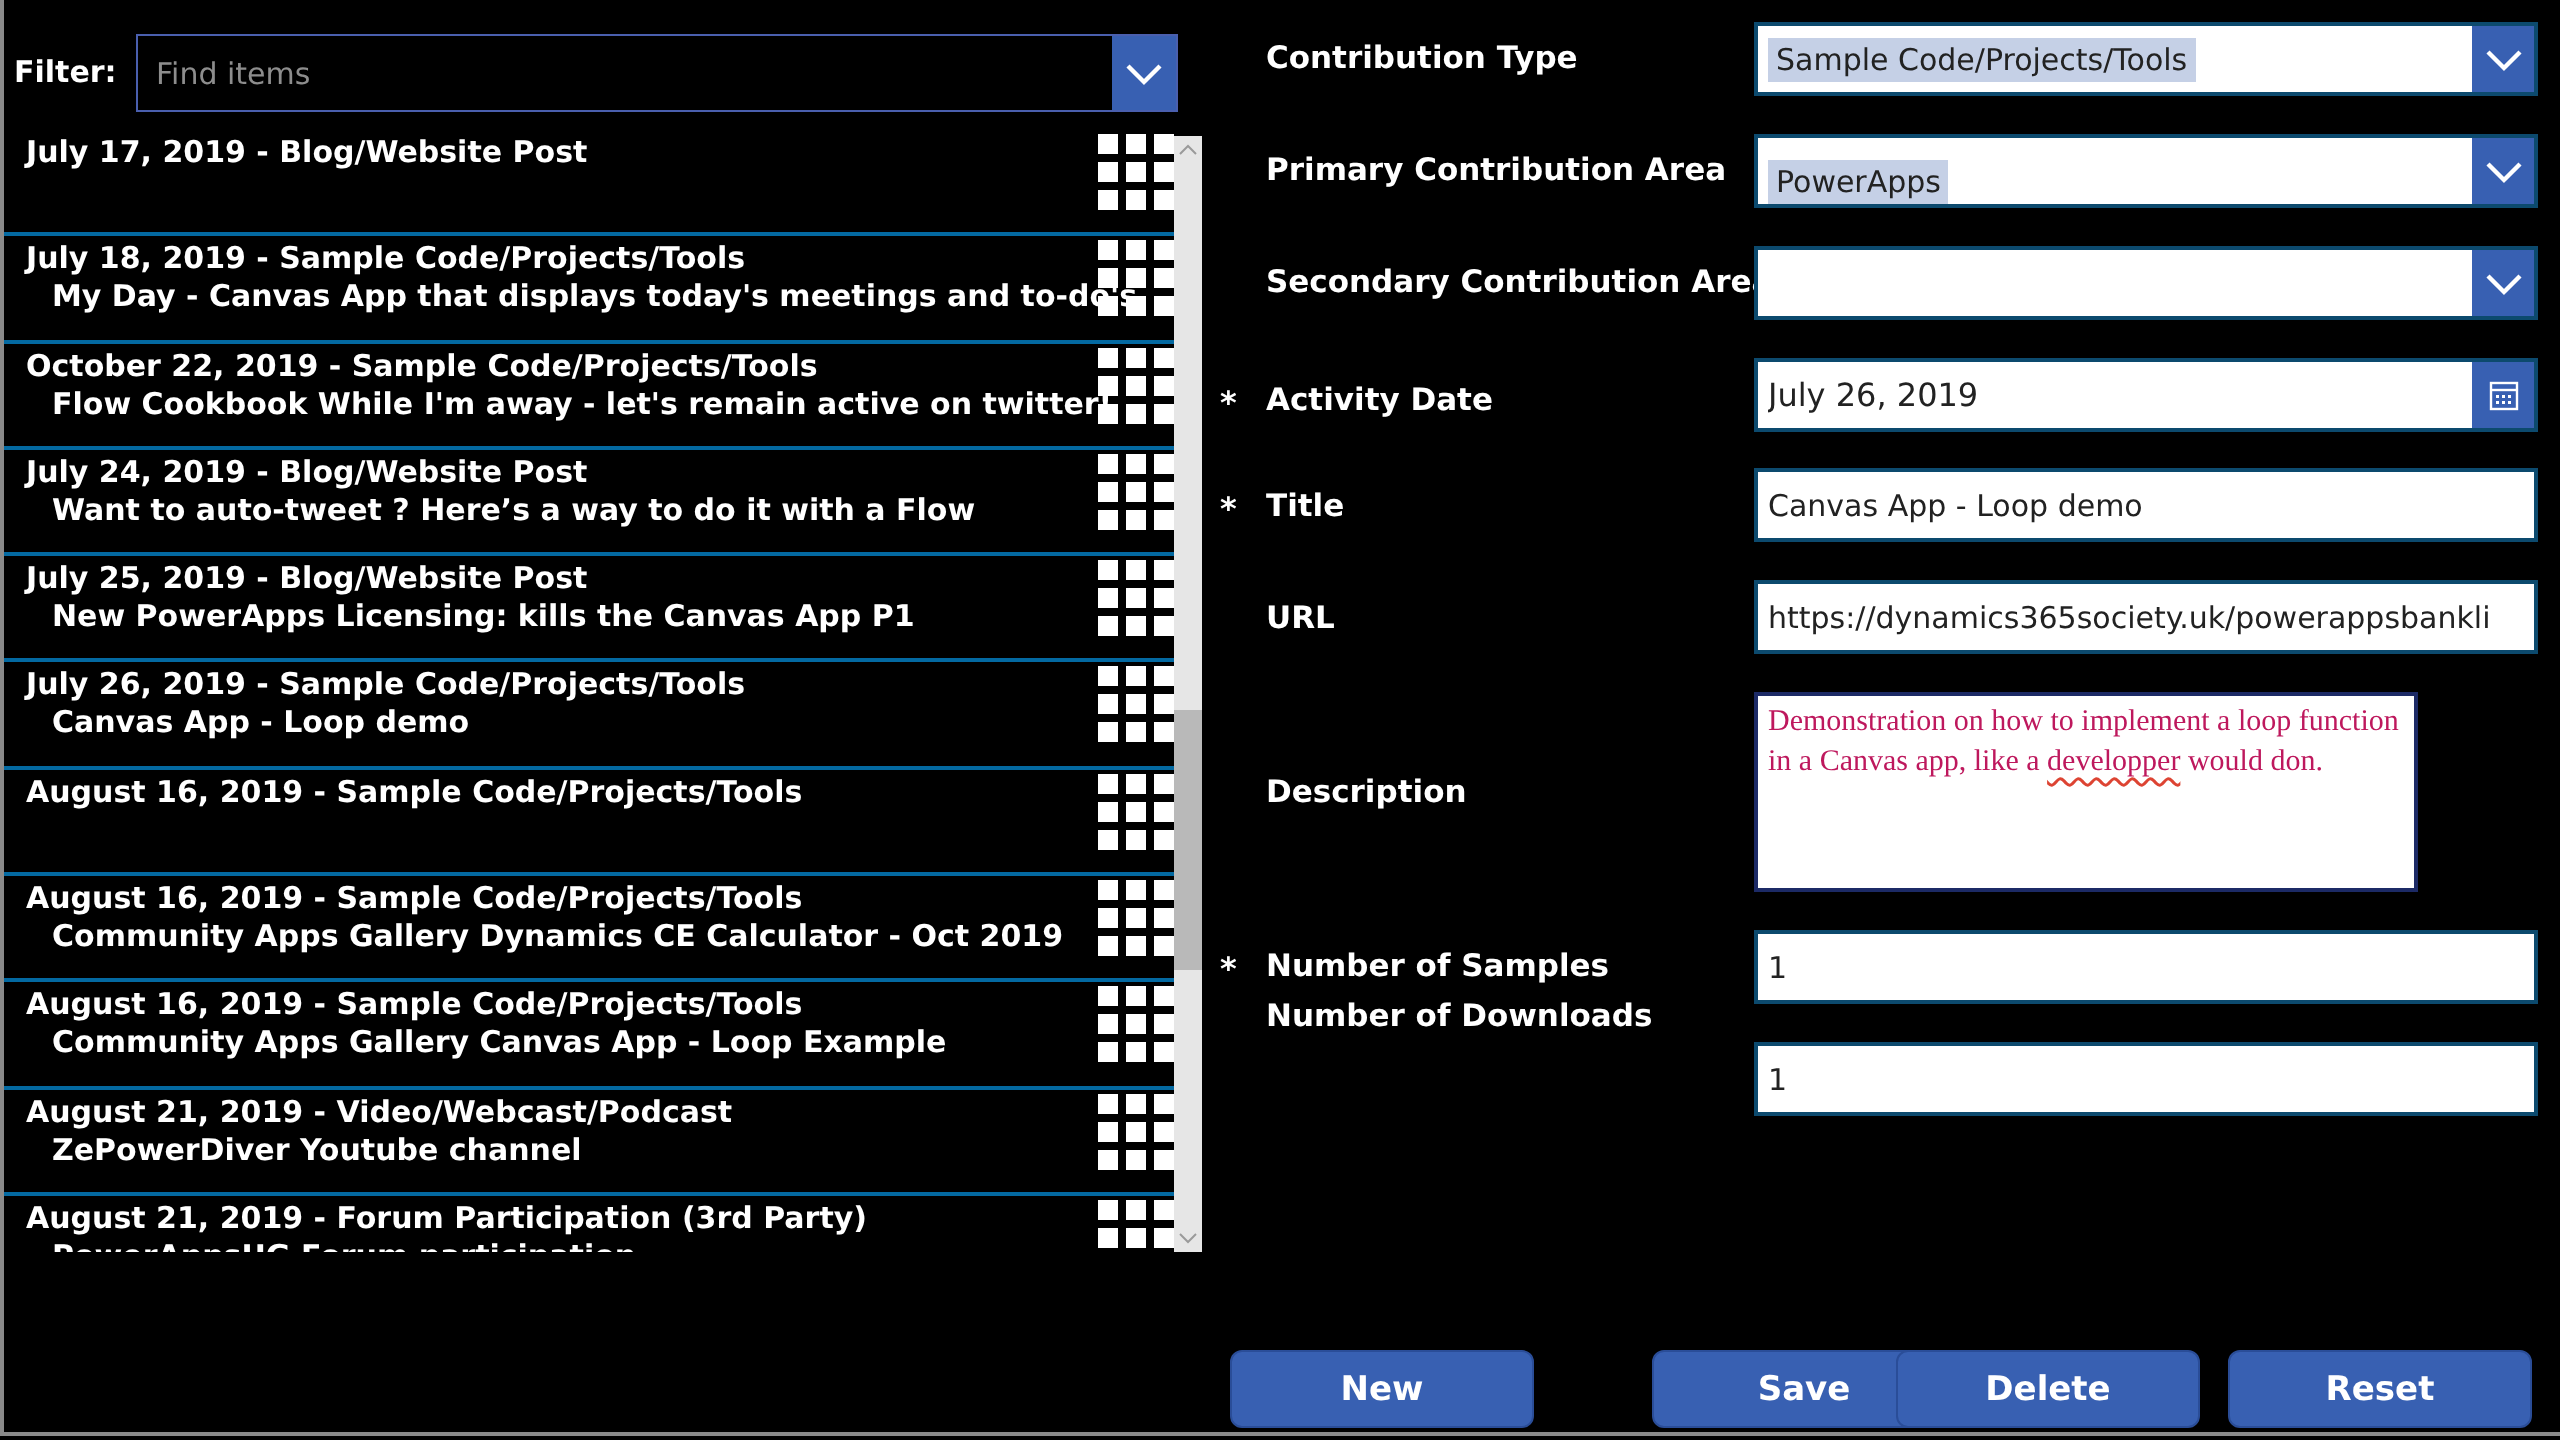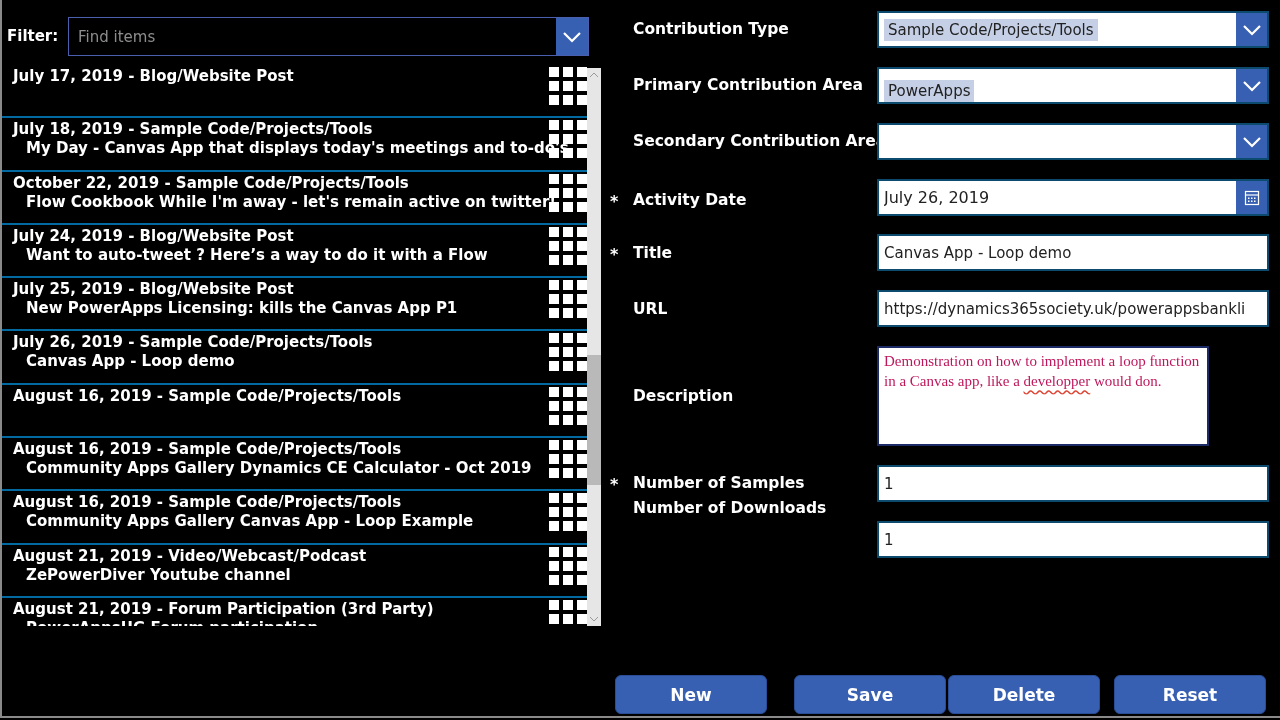--- a/index.html
+++ b/index.html
@@ -335,15 +335,15 @@
 <div class="field" style="top:465px;height:37px">
   <input class="field-value" value="1" style="">
 </div>
 
 <span class="form-label" style="top:499px">Number of Downloads</span>
 <div class="field" style="top:521px;height:37px">
   <input class="field-value" value="1" style="">
 </div>
 
 <div class="btn" style="left:615px">New</div>
-<div class="btn" style="left:794px">Save</div>
+<div class="btn" style="left:826px">Save</div>
 <div class="btn" style="left:948px">Delete</div>
 <div class="btn" style="left:1114px">Reset</div>
 
 </body></html>

